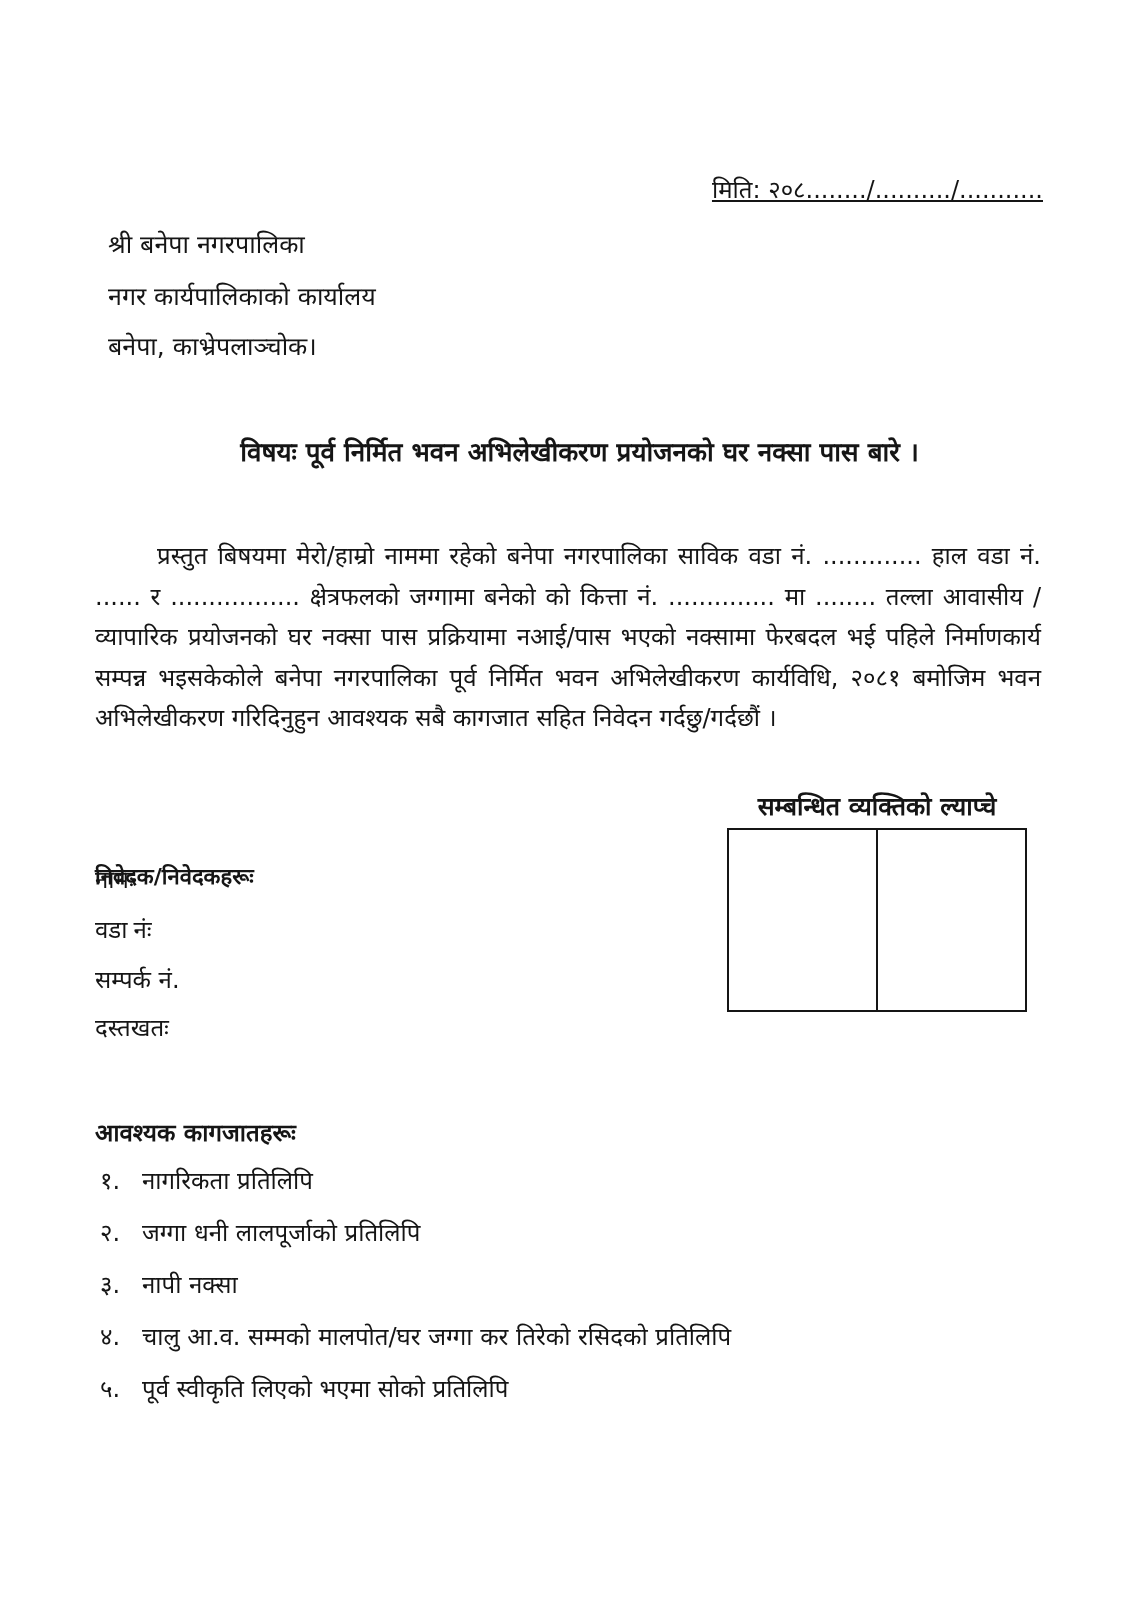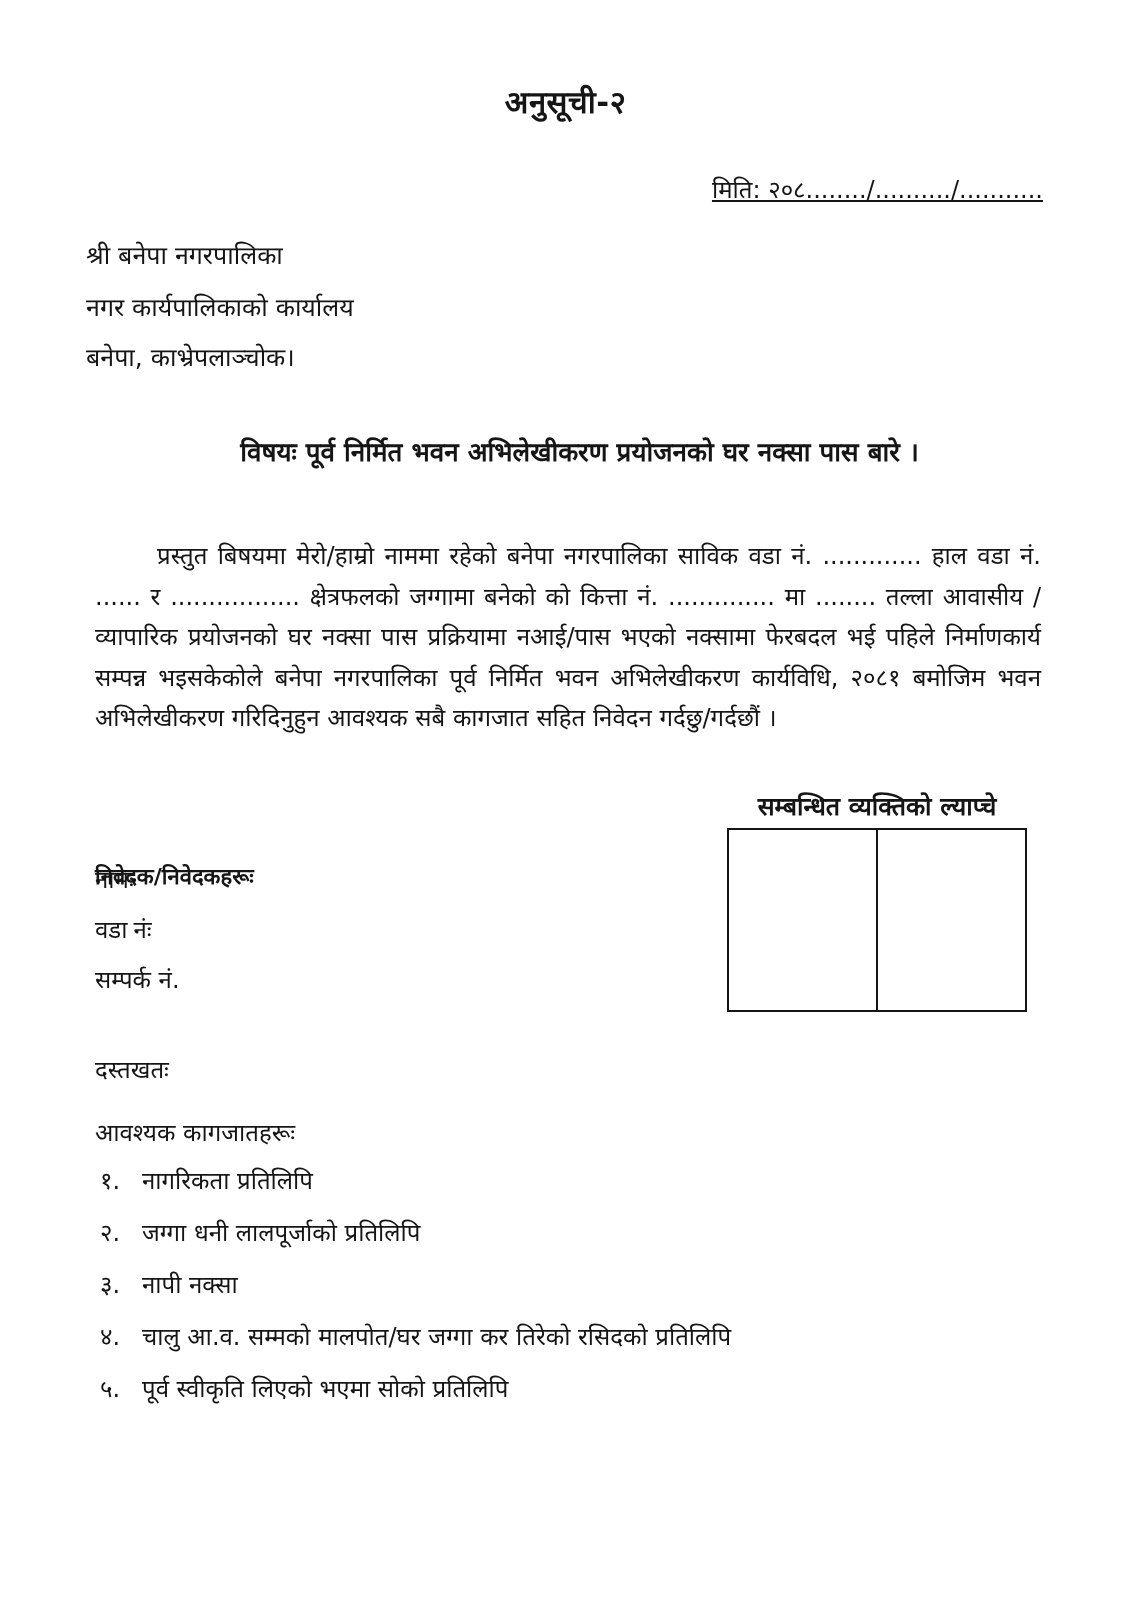--- a/index.html
+++ b/index.html
@@ -19,21 +19,21 @@
     text-align: center;
     font-size: 31px;
     font-weight: bold;
     letter-spacing: 0.5px;
   }
   .date-line {
     top: 172px; right: 88px;
     font-size: 24px;
     text-decoration: underline;
   }
-  .addr { left: 86px; font-size: 25px; margin-top: 11px; }
+  .addr { left: 108px; font-size: 25px; }
   .addr-1 { top: 226px; }
   .addr-2 { top: 278px; }
   .addr-3 { top: 328px; }
   .subject {
     top: 433px; left: 0; width: 100%;
     text-align: center;
     font-size: 26px;
     font-weight: bold;
     padding-left: 14px;
   }
@@ -47,21 +47,21 @@
   .applicant-heading {
     top: 812px; left: 95px;
     font-size: 22px;
     font-weight: bold;
     margin-top: 48px;
   }
   .field { left: 95px; font-size: 24px; }
   .field-1 { top: 862px; }
   .field-2 { top: 912px; font-family: Liberation Serif, serif; }
   .field-3 { top: 962px; }
-  .field-4 { top: 1052px; }
+  .field-4 { top: 1010px; }
   .fp-heading {
     top: 788px; left: 712px; width: 330px;
     text-align: center;
     font-size: 25px;
     font-weight: bold;
   }
   .fp-box {
     top: 828px; left: 727px;
     width: 300px; height: 184px;
     border: 2px solid #151515;
@@ -76,36 +76,35 @@
   }
   .fp-label {
     flex: 1;
     text-align: center;
     font-size: 25px;
     font-weight: bold;
   }
   .docs-heading {
     top: 1115px; left: 95px;
     font-size: 24px;
-    font-weight: normal;
+    font-weight: bold;
   }
   .doc-item { left: 100px; font-size: 24px; display: flex; }
   .doc-item .num { width: 42px; }
   .doc-item-1 { top: 1163px; }
   .doc-item-2 { top: 1215px; }
   .doc-item-3 { top: 1267px; }
   .doc-item-4 { top: 1319px; }
   .doc-item-5 { top: 1371px; }
 </style>
 </head>
 <body>
 
 <div class="page">
 
-  <div class="abs doc-title">अनुसूची-२</div>
 
   <div class="abs date-line">मिति: २०८......../........../...........</div>
 
   <div class="abs addr addr-1">श्री बनेपा नगरपालिका</div>
   <div class="abs addr addr-2">नगर कार्यपालिकाको कार्यालय</div>
   <div class="abs addr addr-3">बनेपा, काभ्रेपलाञ्चोक।</div>
 
   <div class="abs subject">विषयः पूर्व निर्मित भवन अभिलेखीकरण प्रयोजनको घर नक्सा पास बारे ।</div>
 
   <div class="abs body-par">प्रस्तुत बिषयमा मेरो/हाम्रो नाममा रहेको बनेपा नगरपालिका साविक वडा नं. ............. हाल वडा नं. ...... र ................. क्षेत्रफलको जग्गामा बनेको को कित्ता नं. .............. मा ........ तल्ला आवासीय /व्यापारिक प्रयोजनको घर नक्सा पास प्रक्रियामा नआई/पास भएको नक्सामा फेरबदल भई पहिले निर्माणकार्य सम्पन्न भइसकेकोले बनेपा नगरपालिका पूर्व निर्मित भवन अभिलेखीकरण कार्यविधि, २०८१ बमोजिम भवन अभिलेखीकरण गरिदिनुहुन आवश्यक सबै कागजात सहित निवेदन गर्दछु/गर्दछौं ।</div>

